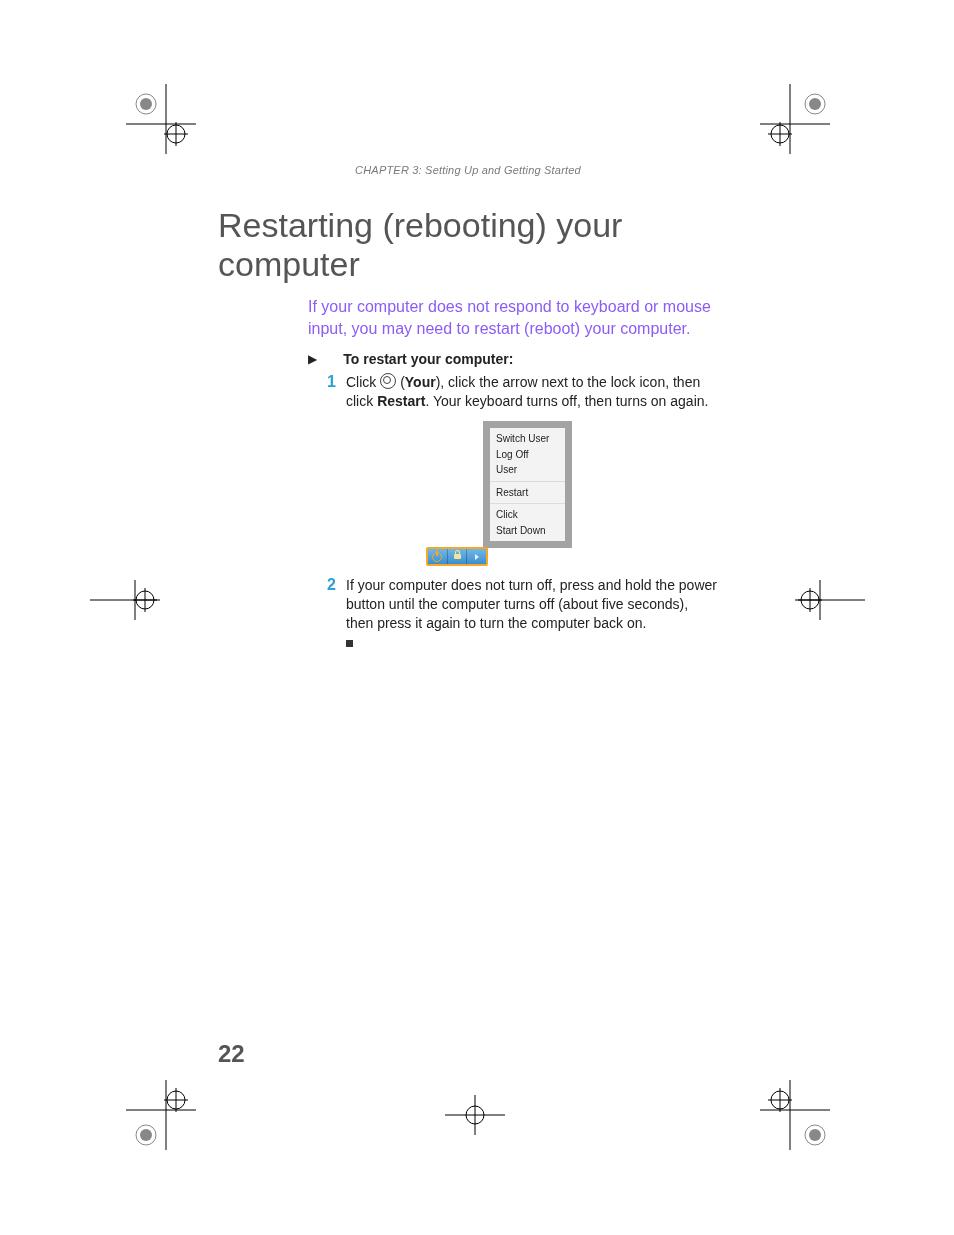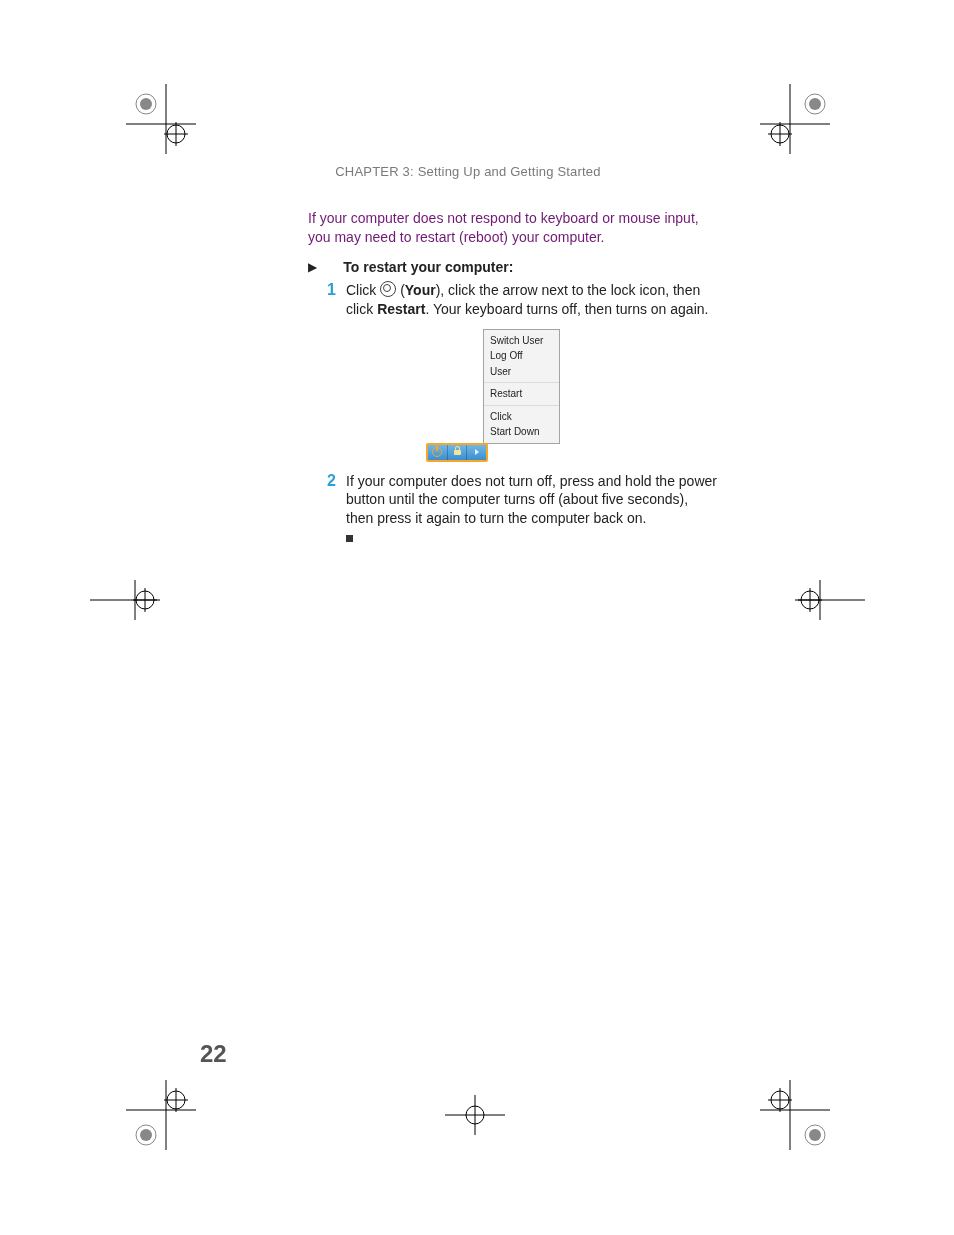--- a/index.html
+++ b/index.html
@@ -12,40 +12,41 @@
     color: #222;
     position: relative;
   }
   .page {
     position: absolute;
     left: 218px;
     top: 164px;
     width: 500px;
   }
   .chapter-header {
-    font-size: 13px;
+    font-size: 11px;
     color: #7a7a7a;
     text-align: center;
     width: 400px;
     margin: 0 auto 30px auto;
     letter-spacing: 0.2px;
+    font-style: italic;
   }
   .main-title {
     font-size: 34px;
     font-weight: 400;
     color: #555;
     line-height: 1.15;
     margin: 0 0 12px 0;
     font-family: "Trebuchet MS", "Segoe UI", sans-serif;
   }
   .intro {
     margin-left: 90px;
-    font-size: 14px;
+    font-size: 16px;
     line-height: 1.35;
-    color: #701a75;
+    color: #8b5cf6;
   }
   .subhead-row {
     display: flex;
     align-items: center;
     margin: 12px 0 6px 90px;
   }
   .subhead-row .arrow {
     font-size: 12px;
     color: #222;
     margin-right: 6px;
@@ -93,21 +94,21 @@
     border: 1.2px solid #444;
     border-radius: 50%;
   }
   
   .menu-figure {
     margin: 10px 0 10px 180px;
     width: 160px;
   }
   .popup {
     background: #f3f3f3;
-    border: 1px solid #a3a3a3;
+    border: 7px solid #a3a3a3;
     width: 75px;
     margin-left: 85px;
     font-size: 10px;
     font-family: Tahoma, "Segoe UI", sans-serif;
     color: #222;
   }
   .popup .group {
     padding: 3px 6px;
   }
   .popup .sep {
@@ -171,21 +172,21 @@
   }
   .end-square {
     display: inline-block;
     width: 7px; height: 7px;
     background: #333;
     margin-left: 128px;
     margin-top: 4px;
   }
   .page-number {
     position: absolute;
-    left: 200px;
+    left: 218px;
     top: 1040px;
     font-size: 24px;
     font-weight: 700;
     color: #555;
     font-family: "Trebuchet MS", sans-serif;
   }
   
   .mark { position: absolute; }
   .mark svg { display: block; }
 </style>
@@ -258,20 +259,21 @@
       <line x1="20" y1="8" x2="20" y2="32" stroke="#000"></line>
       <line x1="8" y1="20" x2="32" y2="20" stroke="#000"></line>
       <circle cx="55" cy="55" r="10" fill="none" stroke="#888"></circle>
       <circle cx="55" cy="55" r="6" fill="#888"></circle>
     </svg>
 </div>
 
 <div class="page">
   <div class="chapter-header">CHAPTER 3: Setting Up and Getting Started</div>
 
+  <h1 class="main-title">Restarting (rebooting) your computer</h1>
 
   <div class="intro">If your computer does not respond to keyboard or mouse input, you may need to restart (reboot) your computer.</div>
 
   <div class="subhead-row">
     <span class="arrow">▶</span>
     <span class="subhead">To restart your computer:</span>
   </div>
 
   <div class="step">
     <div class="step-num">1</div>

